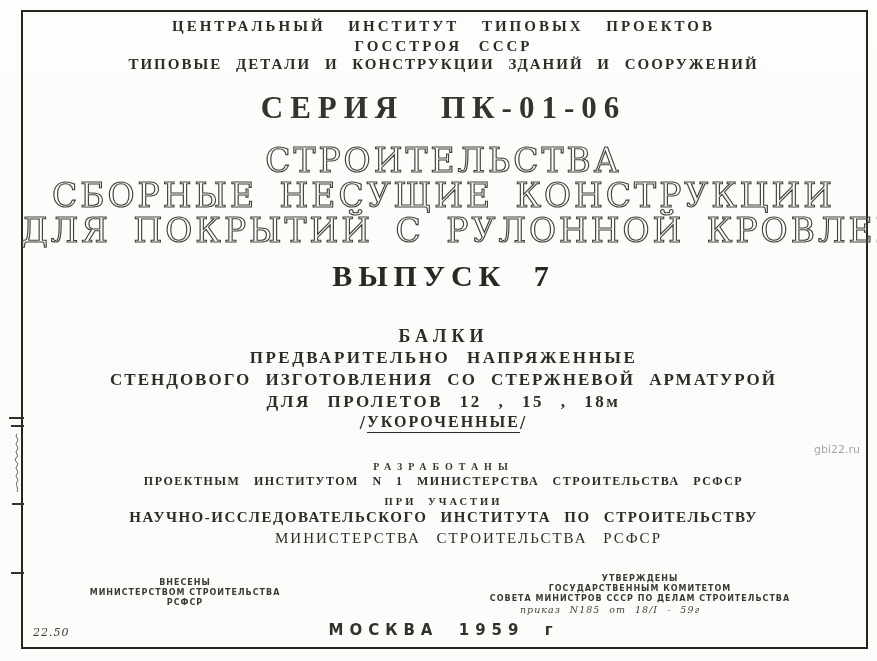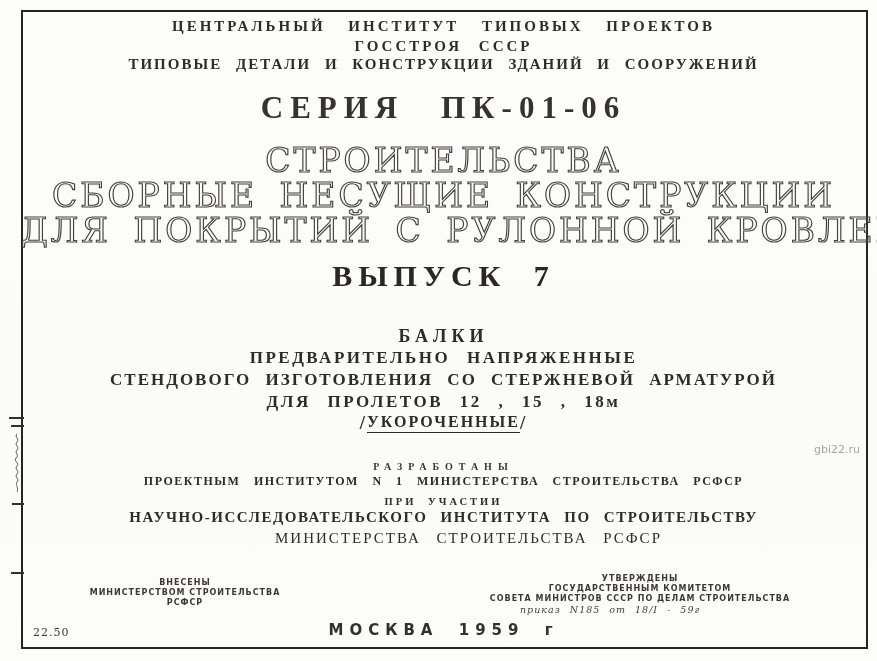--- a/index.html
+++ b/index.html
@@ -58,21 +58,21 @@
   .stamp-right{left:465px;top:574px;width:350px;}
   .hand-note{
     position:absolute;left:520px;top:604px;width:240px;
     font-family:"DejaVu Serif", serif;font-style:italic;
     font-size:9.5px;letter-spacing:1px;word-spacing:5px;color:#45413a;
     text-align:left;white-space:nowrap;
   }
   .moscow{top:621px;font-size:15px;font-weight:bold;letter-spacing:6px;word-spacing:9px;font-family:"DejaVu Sans", sans-serif;color:#34312c;}
   .price-note{
     position:absolute;left:33px;top:626px;
-    font-family:"DejaVu Serif", serif;
+    font-family:"DejaVu Serif", serif;font-style:italic;
     font-size:11px;letter-spacing:1px;color:#3d3a34;white-space:nowrap;
   }
   .watermark{
     position:absolute;left:814px;top:443px;
     font-family:"DejaVu Sans", sans-serif;font-size:11px;
     color:#a6a6a6;white-space:nowrap;
   }
   .tick{position:absolute;height:2px;background:#33302b;}
   .tick1{left:9px;top:417px;width:15px;}
   .tick2{left:11px;top:425px;width:13px;}

